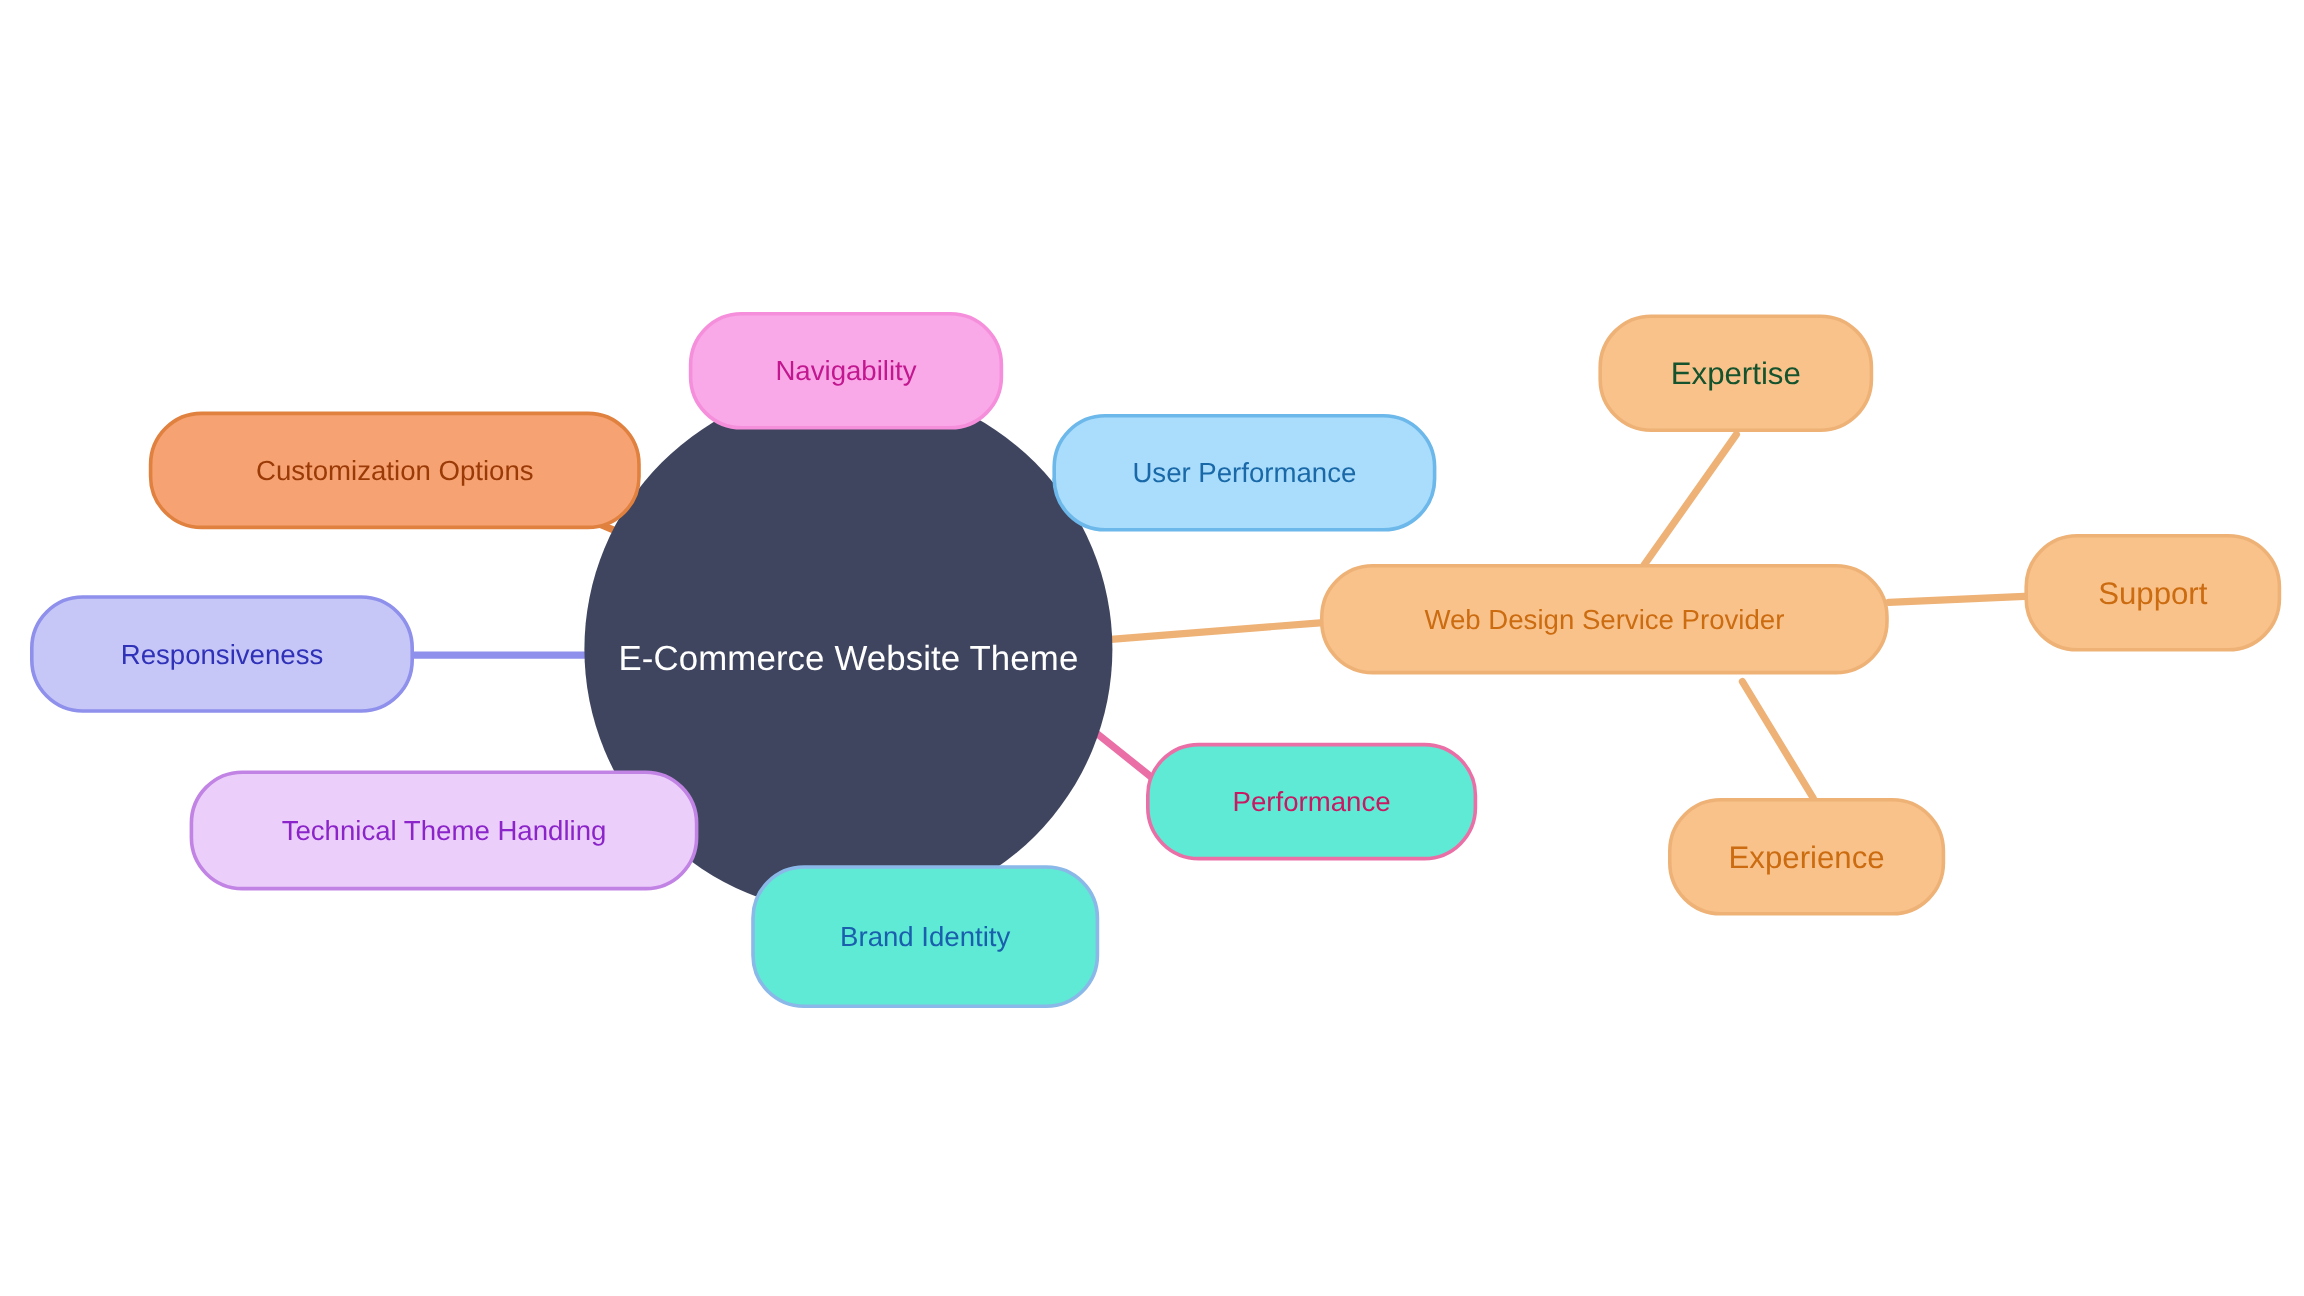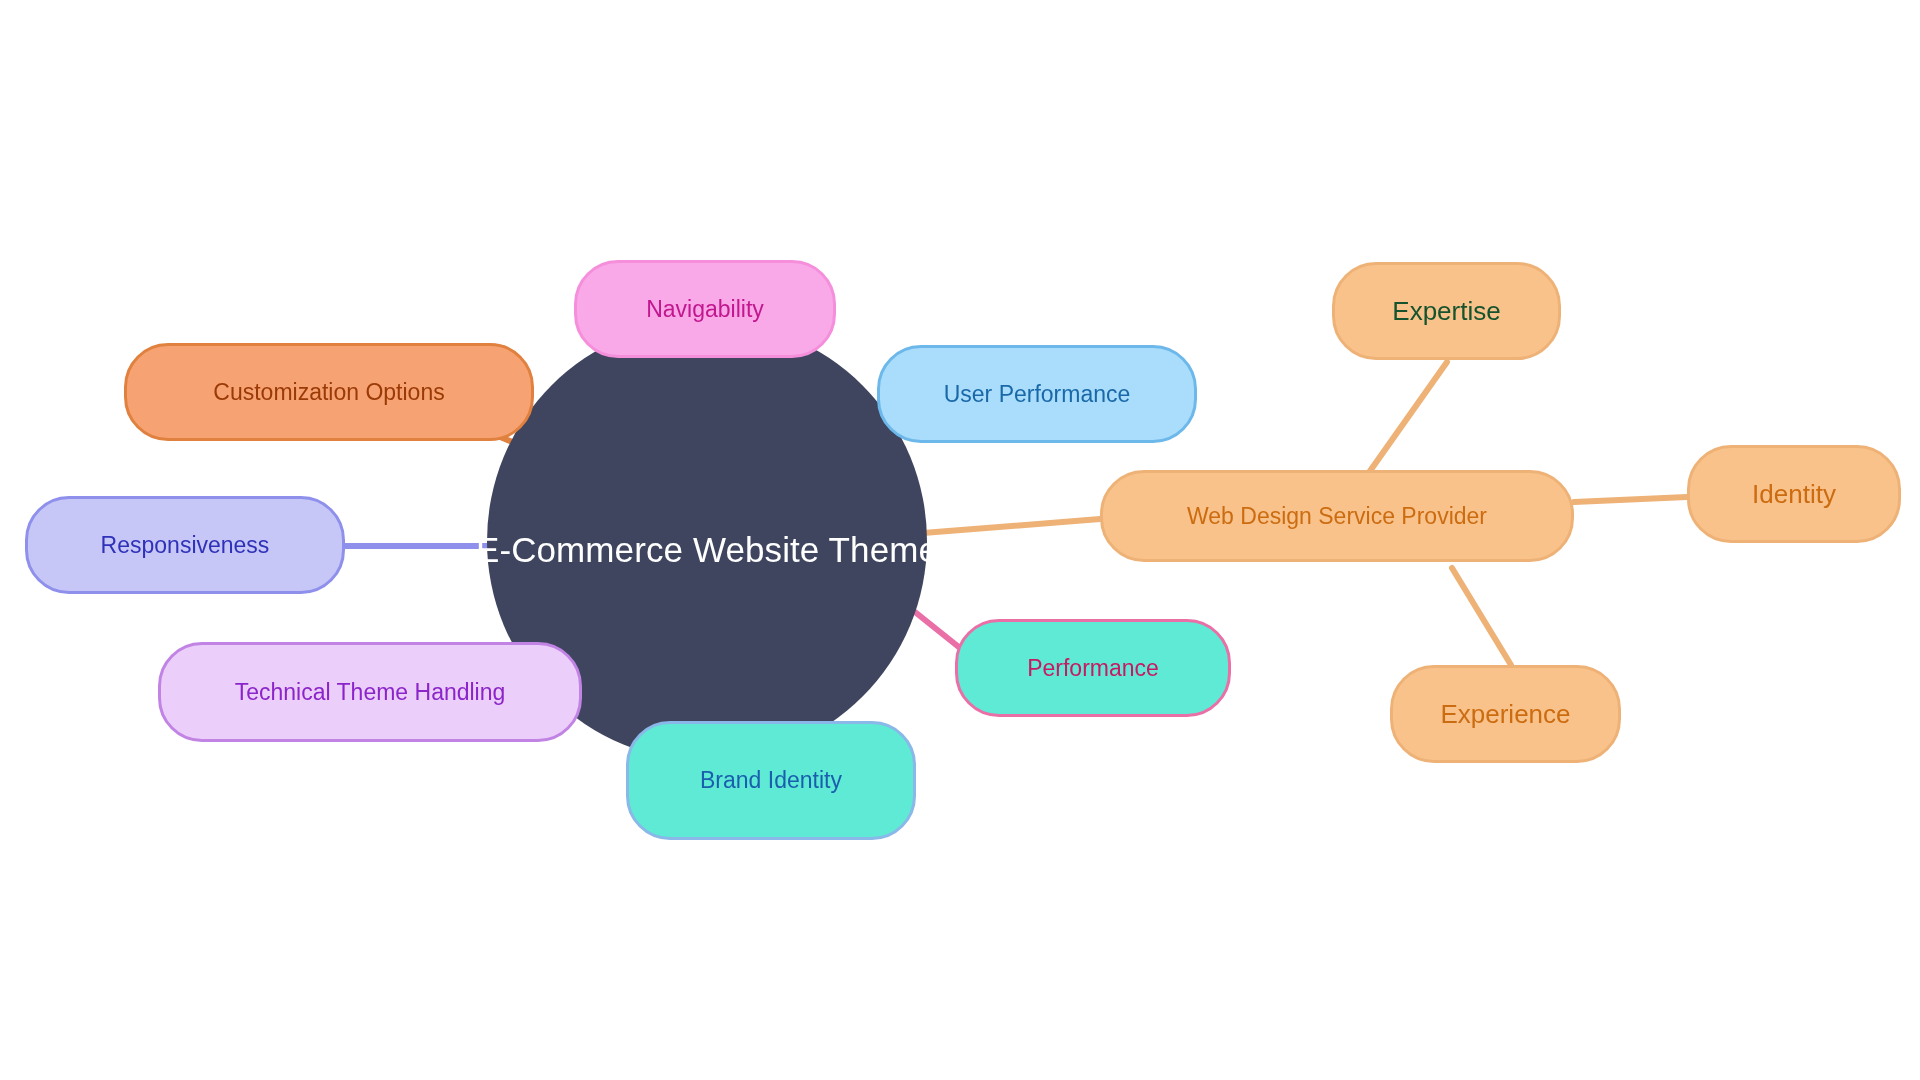--- a/index.html
+++ b/index.html
@@ -31,21 +31,21 @@
   }
   .node-label { display:block; line-height:1; }
 
   
   .root {
     border-radius:50%;
     border-width:0;
     z-index:4;
   }
   .root .node-label {
-    font-size:35px;
+    font-size:29px;
     letter-spacing:.1px;
     margin-top:16px;
   }
 
   
   .pill { border-radius:44px; border-width:3px; }
   .pill .node-label { font-size:23px; }
   .pill.small .node-label { font-size:26px; }
 </style>
 </head>
@@ -90,19 +90,19 @@
       <div class="pill node" style="left: 626px; top: 721px; width: 290px; height: 119px; background: #5eead4; border-color: rgb(138, 184, 232);">
         <span class="node-label" style="color: rgb(26, 95, 174);">Brand Identity</span>
       </div>
       <div class="pill node" style="left: 1100px; top: 470px; width: 474px; height: 92px; background: rgb(249, 194, 139); border-color: rgb(238, 178, 119);">
         <span class="node-label" style="color: rgb(204, 108, 17);">Web Design Service Provider</span>
       </div>
       <div class="pill node small" style="left: 1332px; top: 262px; width: 229px; height: 98px; background: rgb(249, 194, 139); border-color: rgb(238, 178, 119);">
         <span class="node-label" style="color: #14532d;">Expertise</span>
       </div>
       <div class="pill node small" style="left: 1687px; top: 445px; width: 214px; height: 98px; background: rgb(249, 194, 139); border-color: rgb(238, 178, 119);">
-        <span class="node-label" style="color: rgb(204, 108, 17);">Identity</span>
+        <span class="node-label" style="color: rgb(204, 108, 17);">Support</span>
       </div>
       <div class="pill node small" style="left: 1390px; top: 665px; width: 231px; height: 98px; background: rgb(249, 194, 139); border-color: rgb(238, 178, 119);">
         <span class="node-label" style="color: rgb(204, 108, 17);">Experience</span>
       </div>
     </div>
 </div>
 
 </body></html>

